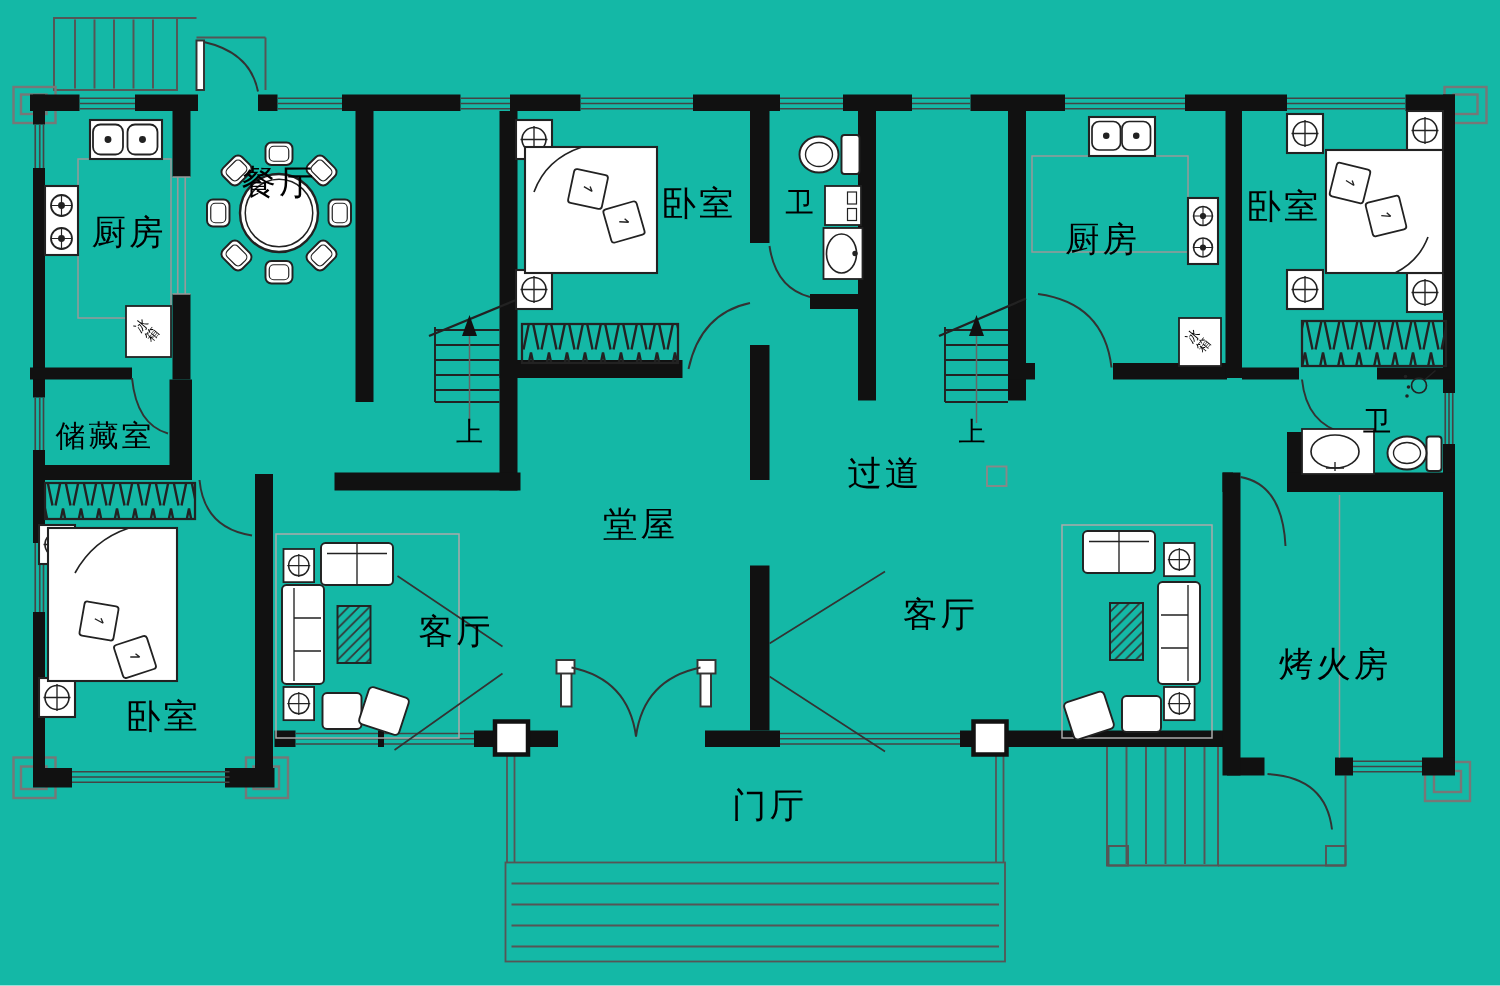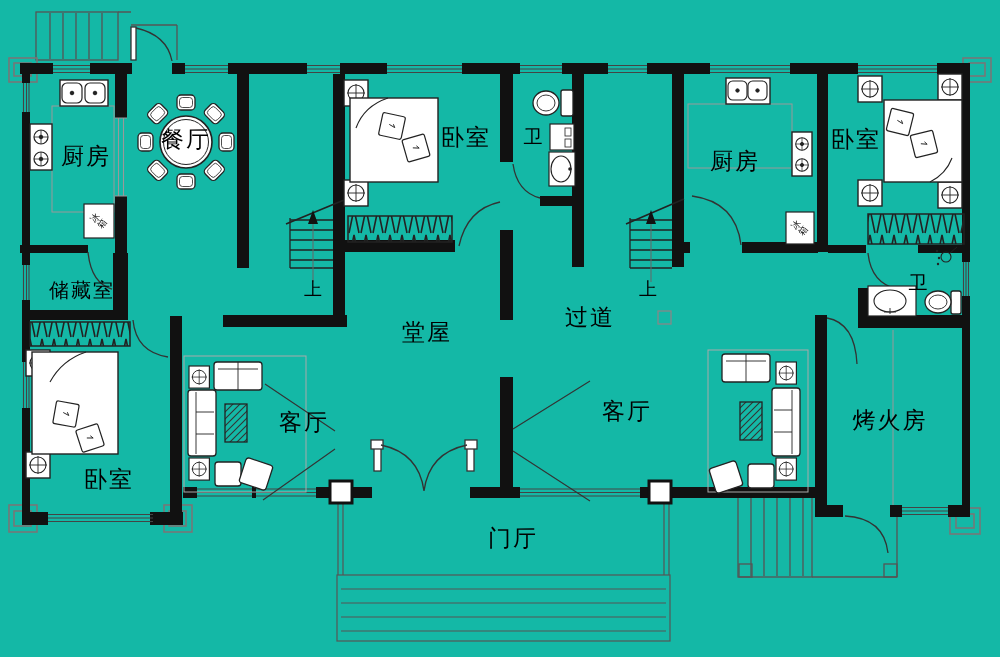--- a/index.html
+++ b/index.html
@@ -364,31 +364,31 @@
 
   <g fill="none">
     <rect x="658" y="311" width="13" height="13" stroke="#888" stroke-width="1.3"></rect>
     <path d="M893,330 V505" stroke="#999" stroke-width="1"></path>
     <path d="M265,384 L335,431 M263,500 L335,449" stroke="#333" stroke-width="1.1"></path>
     <path d="M513,429 L590,381 M513,451 L590,501" stroke="#333" stroke-width="1.1"></path>
   </g>
 </svg>
 
   <div class="lbl s24" style="left:86px;top:156px">厨房</div>
-  <div class="lbl s24" style="left:186px;top:139px">餐厅</div>
+  <div class="lbl s24" style="left:186px;top:123px">餐厅</div>
   <div class="lbl s24" style="left:466px;top:137px">卧室</div>
   <div class="lbl s19" style="left:534px;top:136px">卫</div>
   <div class="lbl s24" style="left:735px;top:161px">厨房</div>
   <div class="lbl s24" style="left:856px;top:139px">卧室</div>
-  <div class="lbl s20" style="left:82px;top:290px">储藏室</div>
+  <div class="lbl s20" style="left:70px;top:290px">储藏室</div>
   <div class="lbl s18" style="left:314px;top:289px">上</div>
   <div class="lbl s18" style="left:649px;top:289px">上</div>
-  <div class="lbl s24" style="left:427px;top:332px">堂屋</div>
+  <div class="lbl s24" style="left:427px;top:351px">堂屋</div>
   <div class="lbl s24" style="left:590px;top:317px">过道</div>
   <div class="lbl s24" style="left:304px;top:422px">客厅</div>
   <div class="lbl s24" style="left:627px;top:411px">客厅</div>
   <div class="lbl s24" style="left:109px;top:479px">卧室</div>
-  <div class="lbl s24" style="left:890px;top:420px">烤火房</div>
+  <div class="lbl s24" style="left:890px;top:444px">烤火房</div>
   <div class="lbl s24" style="left:513px;top:538px">门厅</div>
   <div class="lbl s19" style="left:919px;top:282px">卫</div>
   <div class="lbl tiny" style="left:99px;top:221px">冰箱</div>
   <div class="lbl tiny" style="left:800px;top:228px">冰箱</div>
 </div>
 
 </body></html>

